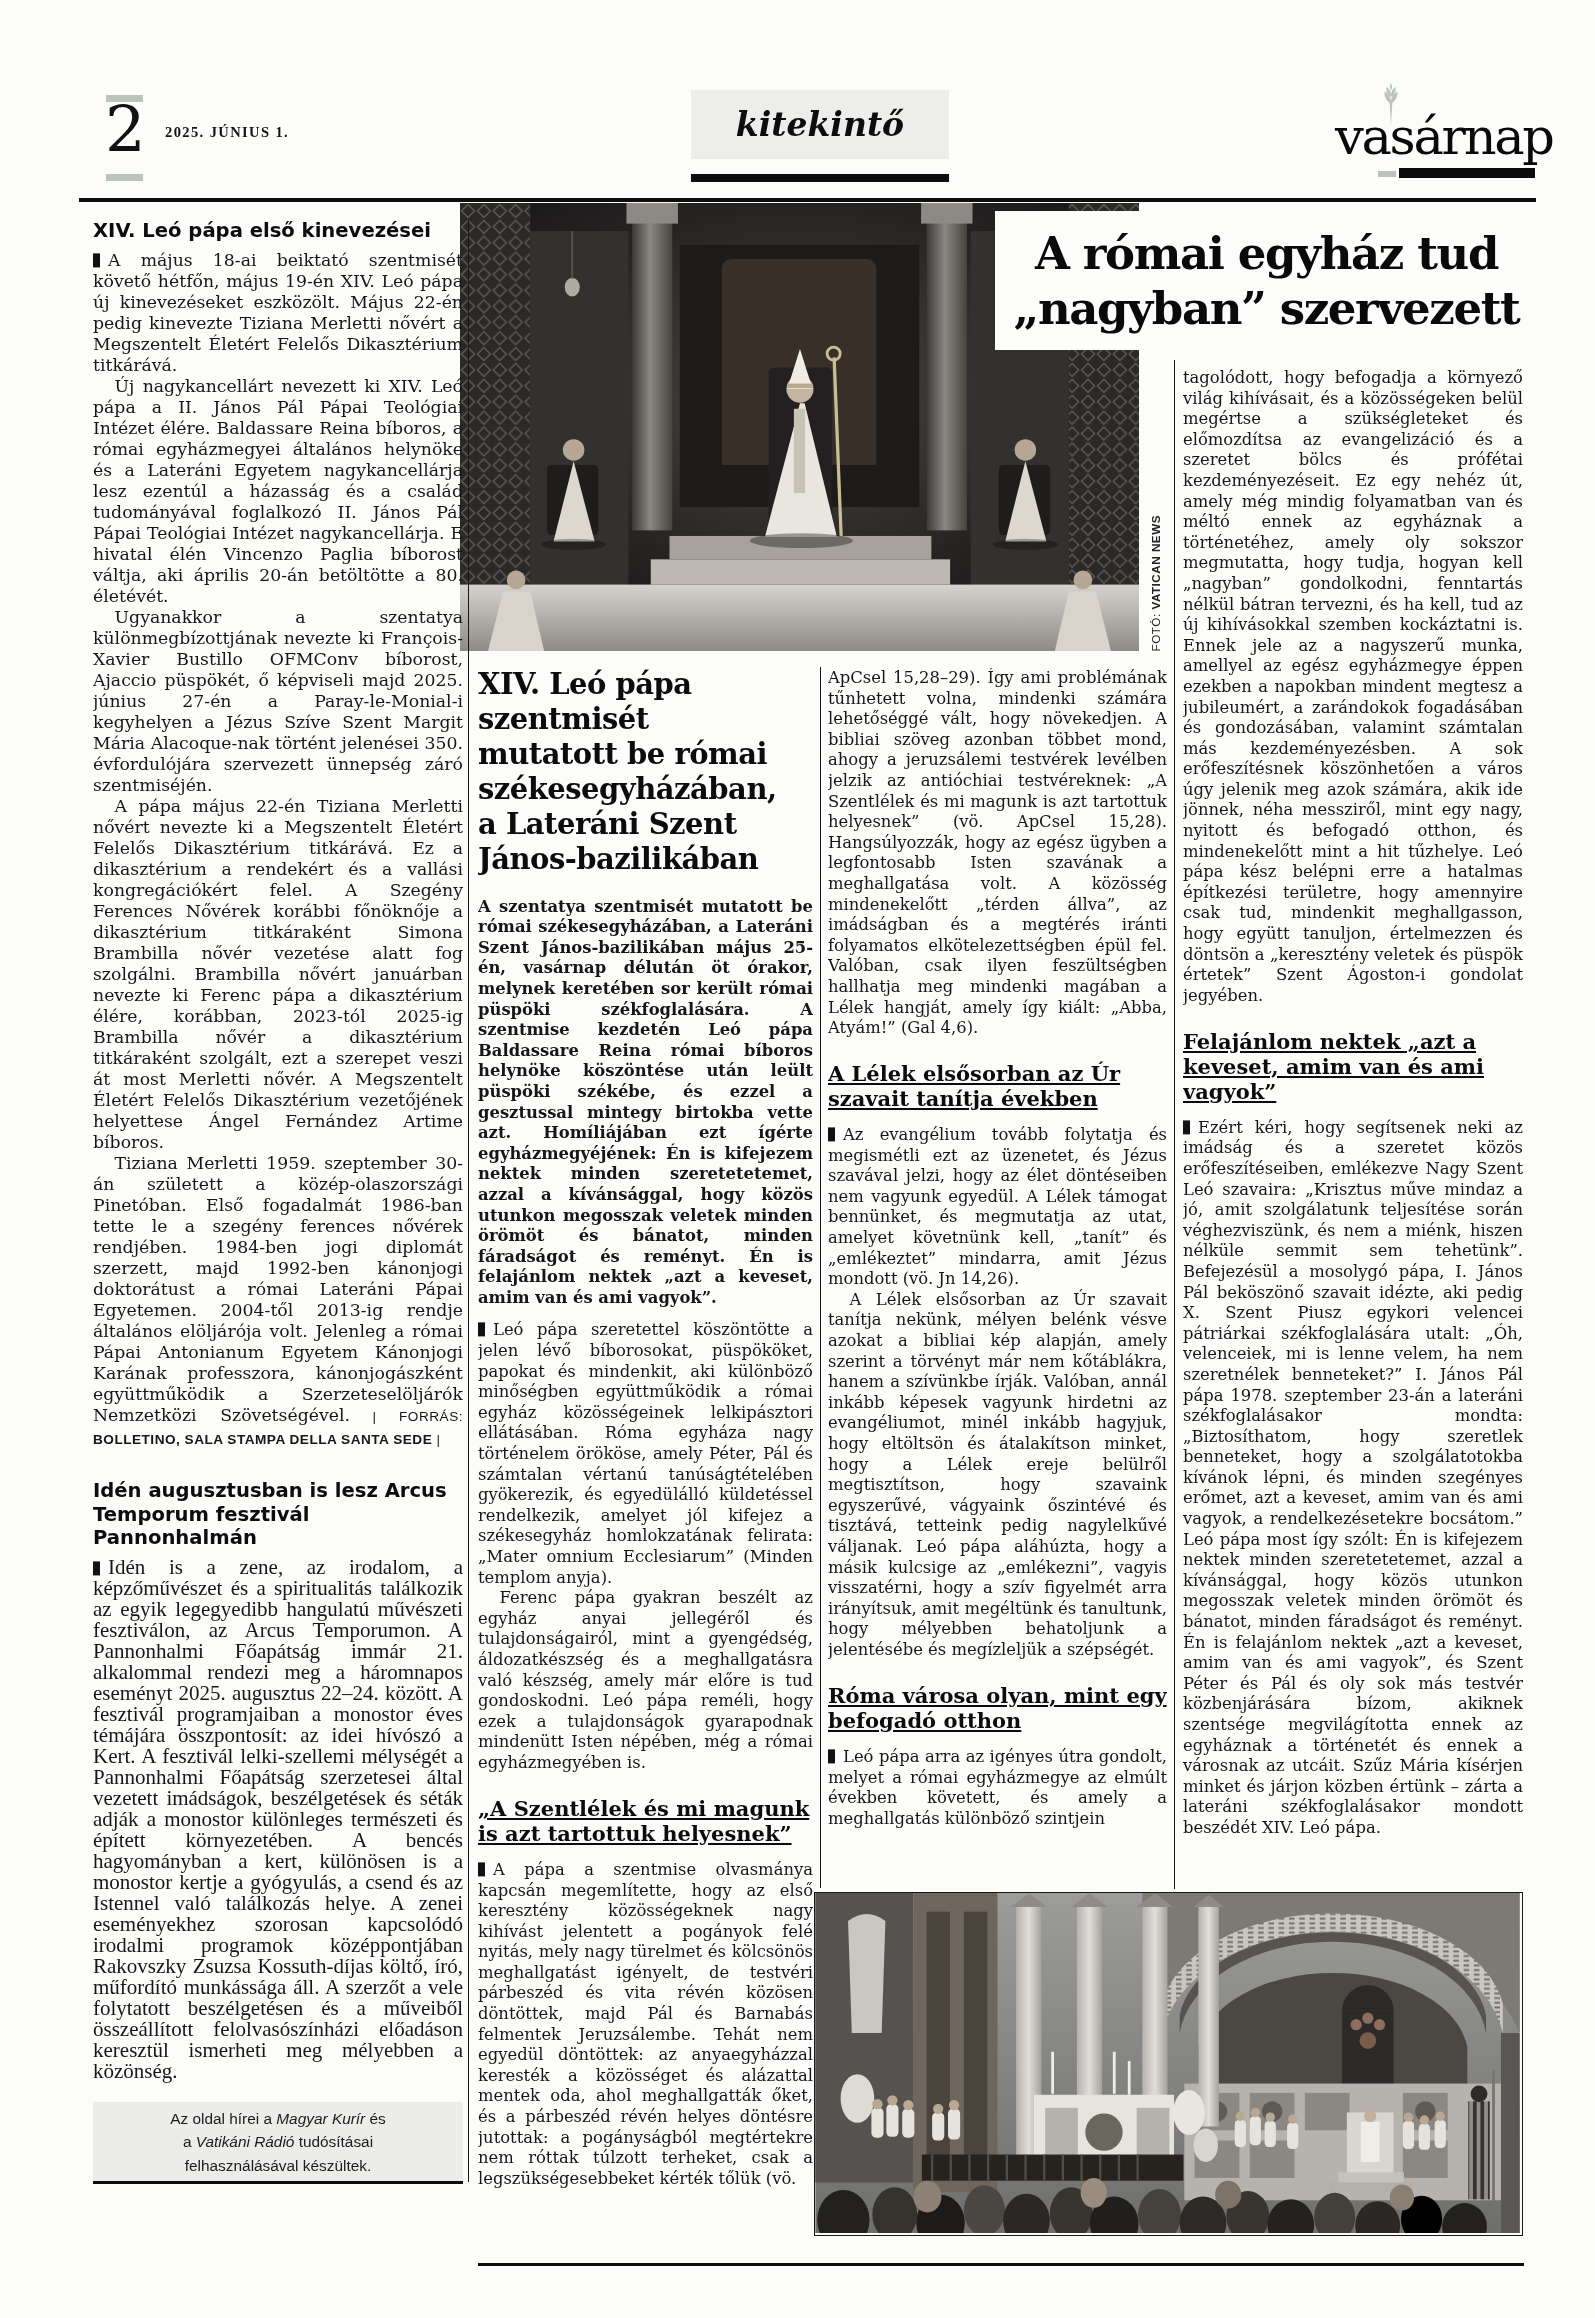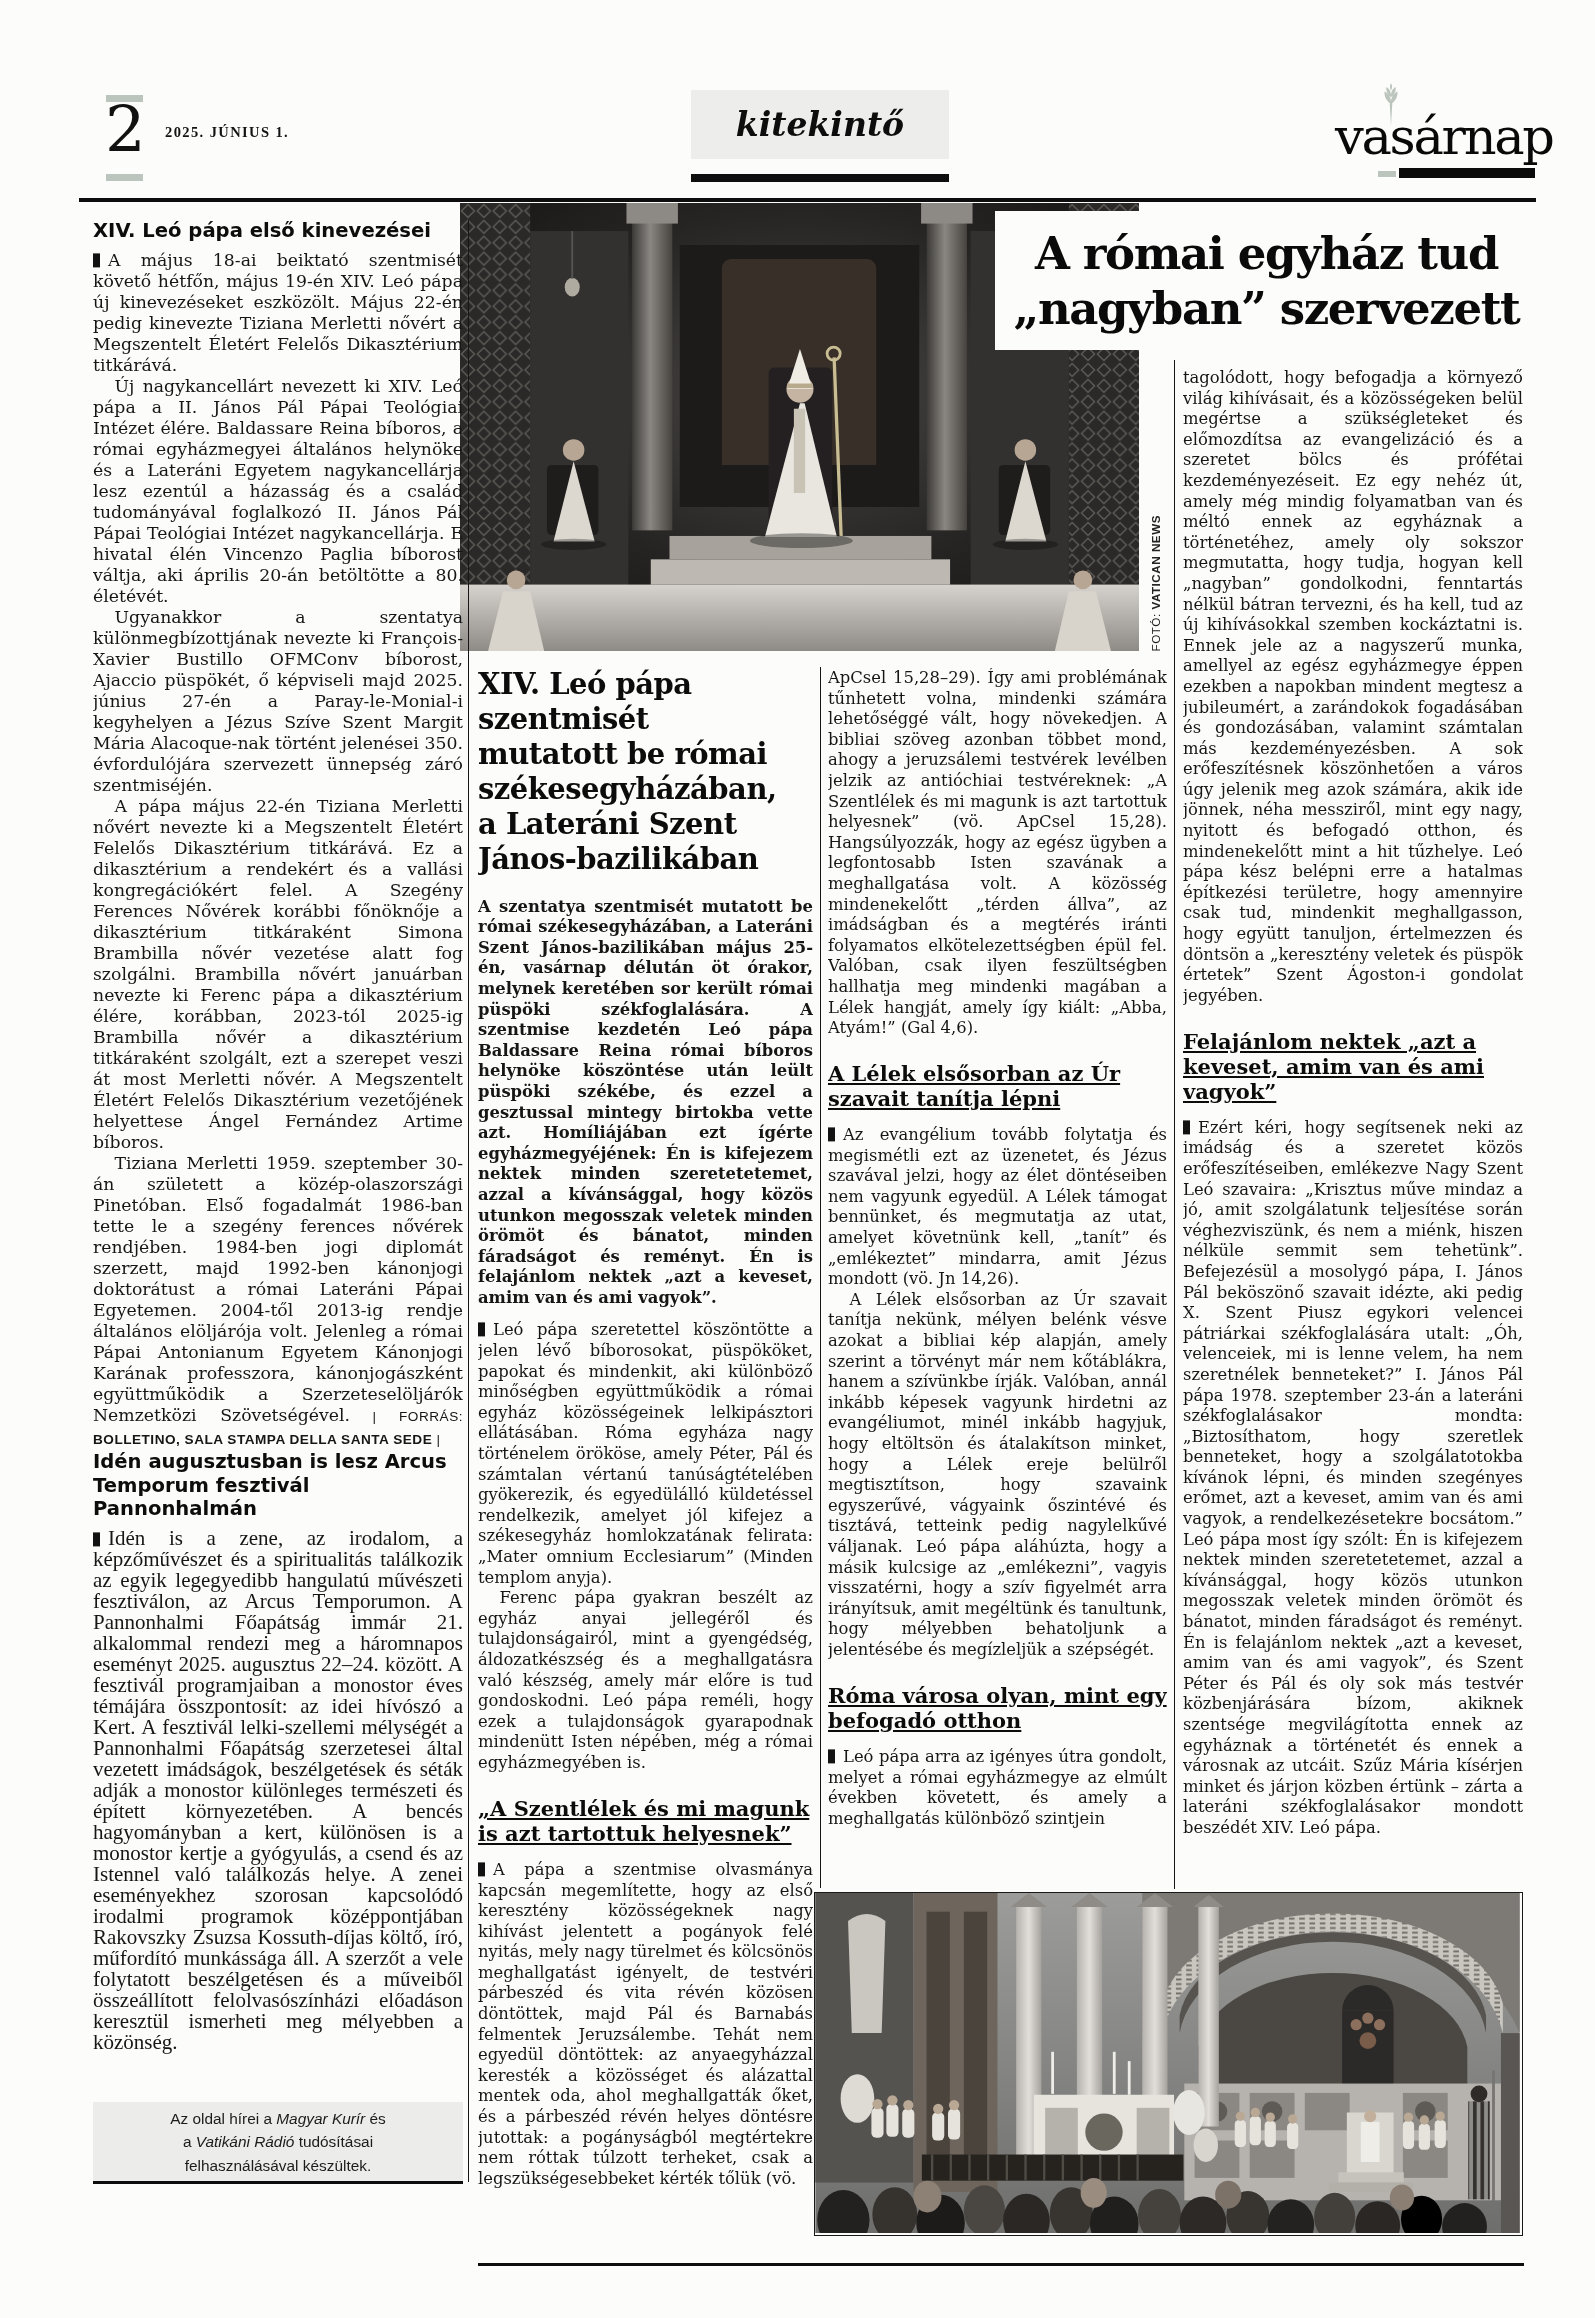--- a/index.html
+++ b/index.html
@@ -38,21 +38,21 @@
   #col3{left:828px;top:668px;width:339px;height:1218px;}
   #col4{left:1183px;top:368px;width:340px;height:1507px;}
   .cbody{font:400 16.4px/20.6px "DejaVu Serif",serif;}
   .para{margin:0;text-align:justify;}
   .p-in{text-indent:21.5px;}
   .p-fl{text-indent:0;}
   .p-sq{text-indent:0;}
   .p-lead{text-indent:0;font-weight:700;}
   .pmark{display:inline-block;width:7px;height:14px;background:#121212;margin-right:8px;transform:translateY(1.4px);}
   .art-title{font:700 19.6px/23.4px "DejaVu Sans",sans-serif;margin:0 0 7.5px 0;color:#0d0d0d;}
-  .a2{}
+  .a2{margin-top:29px;}
   .a2-body .para{font-family:"Liberation Serif",serif;font-size:21px;}
   .c2-headline{font:700 29px/35px "DejaVu Serif",serif;color:#0c0c0c;margin-bottom:19.6px;letter-spacing:-0.5px;}
   .subhead{font:700 21px/25px "DejaVu Serif",serif;color:#0c0c0c;margin:22.4px 0 14px 0;text-align:left;text-decoration:underline;}
   .src-label{font:400 13.6px/20.6px "Liberation Sans",sans-serif;letter-spacing:0.5px;}
   .src-name{font:700 13.6px/20.6px "Liberation Sans",sans-serif;letter-spacing:0.5px;}
   
   #notebox{position:absolute;left:93px;top:2102px;width:370px;height:80px;background:#ececea;
            display:flex;flex-direction:column;align-items:center;justify-content:center;}
   .note-line{font:400 15.4px/23.4px "Liberation Sans",sans-serif;color:#1c1c1c;text-align:left;}
   .note-line em{font-style:italic;}
@@ -206,21 +206,21 @@
     <h3 class="subhead">„A Szentlélek és mi magunk is azt tartottuk helyesnek”</h3>
     <div>
         <p class="para p-sq"><span class="pmark"></span>A pápa a szentmise olvasmánya kapcsán megemlítette, hogy az első keresztény közösségeknek nagy kihívást jelentett a pogányok felé nyitás, mely nagy türelmet és kölcsönös meghallgatást igényelt, de testvéri párbeszéd és vita révén közösen döntöttek, majd Pál és Barnabás felmentek Jeruzsálembe. Tehát nem egyedül döntöttek: az anyaegyházzal keresték a közösséget és alázattal mentek oda, ahol meghallgatták őket, és a párbeszéd révén helyes döntésre jutottak: a pogányságból megtértekre nem róttak túlzott terheket, csak a legszükségesebbeket kérték tőlük (vö.</p>
       </div>
   </div>
 
   <div id="col3" class="col cbody">
     <div>
         <p class="para p-fl">ApCsel 15,28–29). Így ami problémának tűnhetett volna, mindenki számára lehetőséggé vált, hogy növekedjen. A bibliai szöveg azonban többet mond, ahogy a jeruzsálemi testvérek levélben jelzik az antióchiai testvéreknek: „A Szentlélek és mi magunk is azt tartottuk helyesnek” (vö. ApCsel 15,28). Hangsúlyozzák, hogy az egész ügyben a legfontosabb Isten szavának a meghallgatása volt. A közösség mindenekelőtt „térden állva”, az imádságban és a megtérés iránti folyamatos elkötelezettségben épül fel. Valóban, csak ilyen feszültségben hallhatja meg mindenki magában a Lélek hangját, amely így kiált: „Abba, Atyám!” (Gal 4,6).</p>
       </div>
-    <h3 class="subhead">A Lélek elsősorban az Úr szavait tanítja lépni</h3>
+    <h3 class="subhead">A Lélek elsősorban az Úr szavait tanítja években</h3>
     <div>
         <p class="para p-sq"><span class="pmark"></span>Az evangélium tovább folytatja és megismétli ezt az üzenetet, és Jézus szavával jelzi, hogy az élet döntéseiben nem vagyunk egyedül. A Lélek támogat bennünket, és megmutatja az utat, amelyet követnünk kell, „tanít” és „emlékeztet” mindarra, amit Jézus mondott (vö. Jn 14,26).</p>
         <p class="para p-in">A Lélek elsősorban az Úr szavait tanítja nekünk, mélyen belénk vésve azokat a bibliai kép alapján, amely szerint a törvényt már nem kőtáblákra, hanem a szívünkbe írják. Valóban, annál inkább képesek vagyunk hirdetni az evangéliumot, minél inkább hagyjuk, hogy eltöltsön és átalakítson minket, hogy a Lélek ereje belülről megtisztítson, hogy szavaink egyszerűvé, vágyaink őszintévé és tisztává, tetteink pedig nagylelkűvé váljanak. Leó pápa aláhúzta, hogy a másik kulcsige az „emlékezni”, vagyis visszatérni, hogy a szív figyelmét arra irányítsuk, amit megéltünk és tanultunk, hogy mélyebben behatoljunk a jelentésébe és megízleljük a szépségét.</p>
       </div>
     <h3 class="subhead">Róma városa olyan, mint egy befogadó otthon</h3>
     <div>
         <p class="para p-sq"><span class="pmark"></span>Leó pápa arra az igényes útra gondolt, melyet a római egyházmegye az elmúlt években követett, és amely a meghallgatás különböző szintjein</p>
       </div>
   </div>
 

